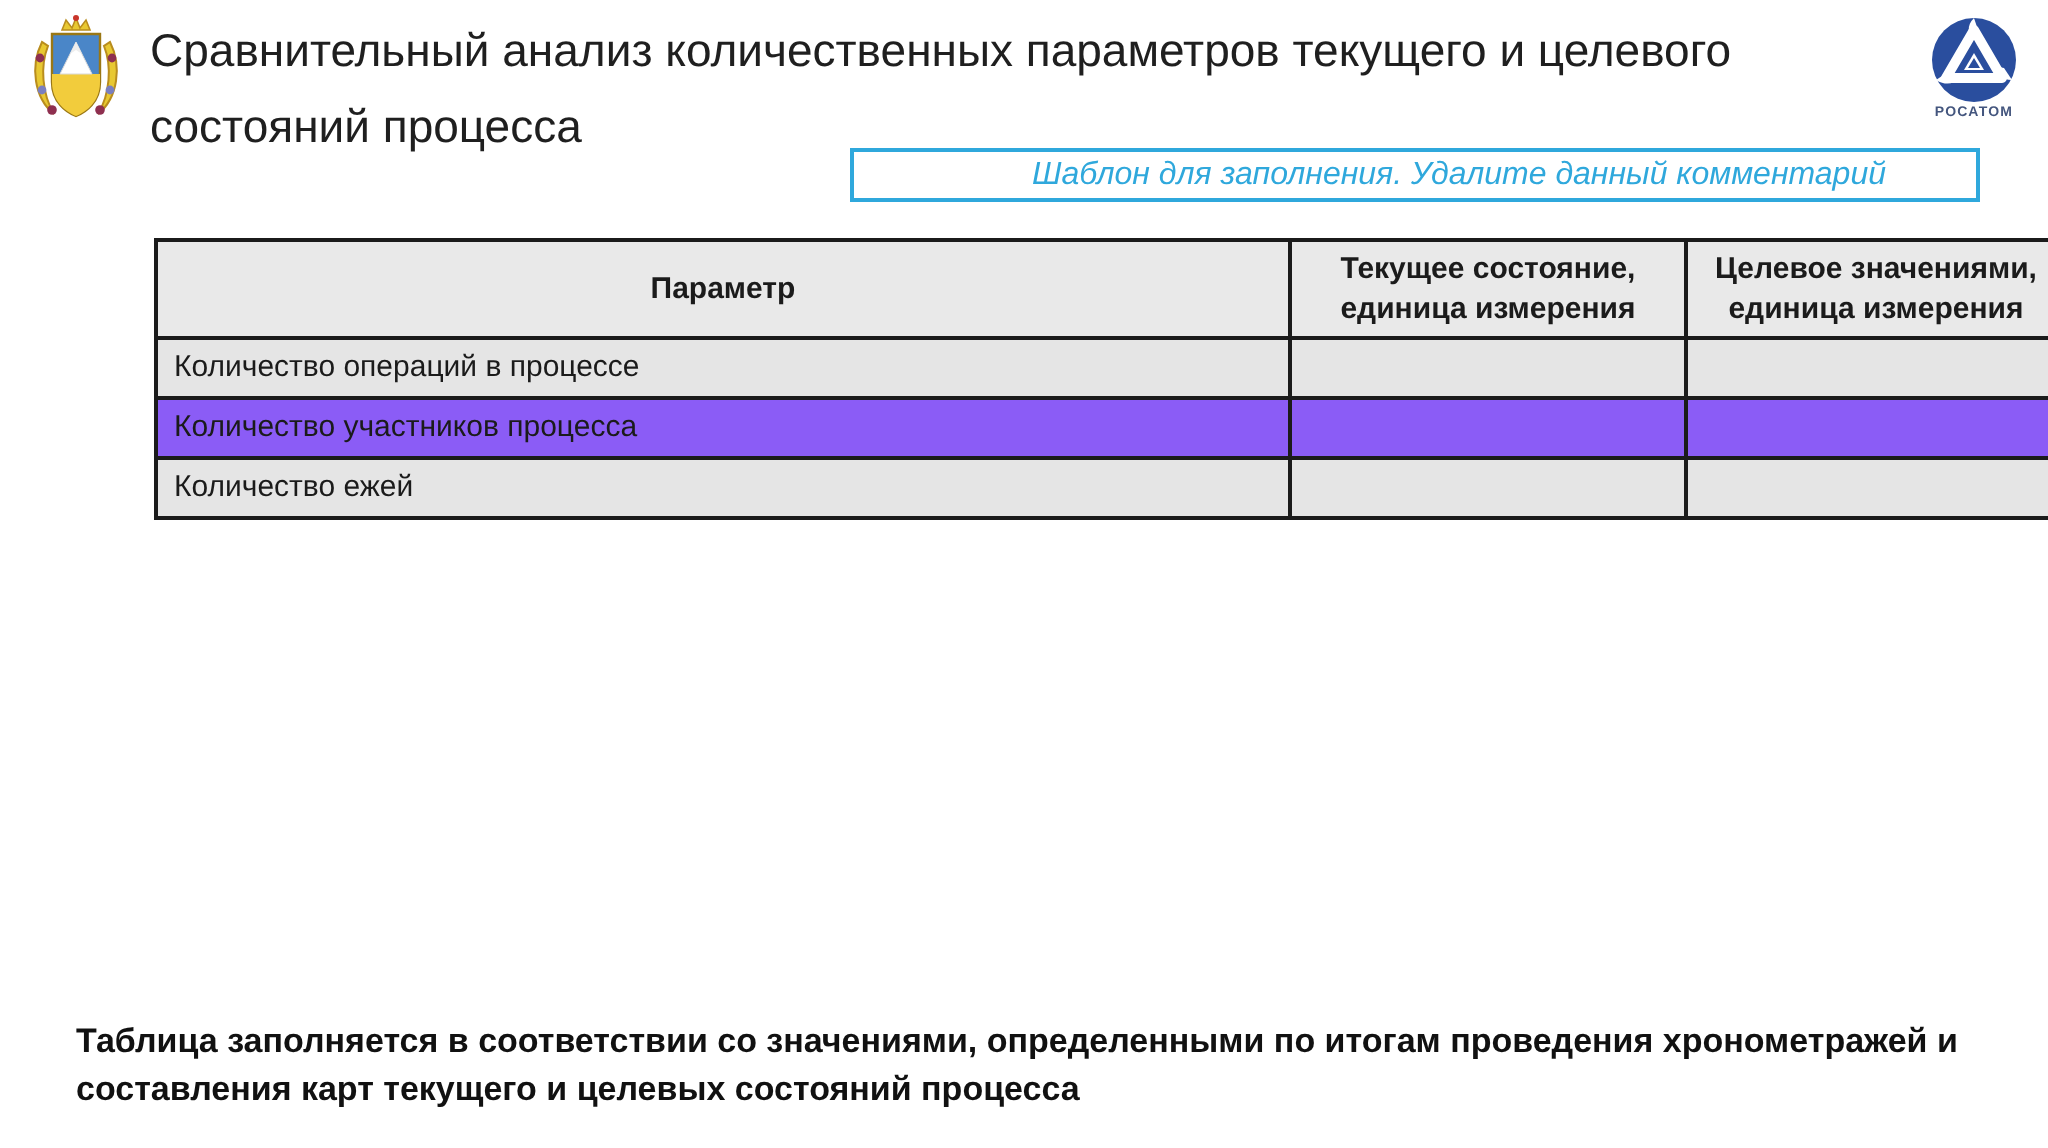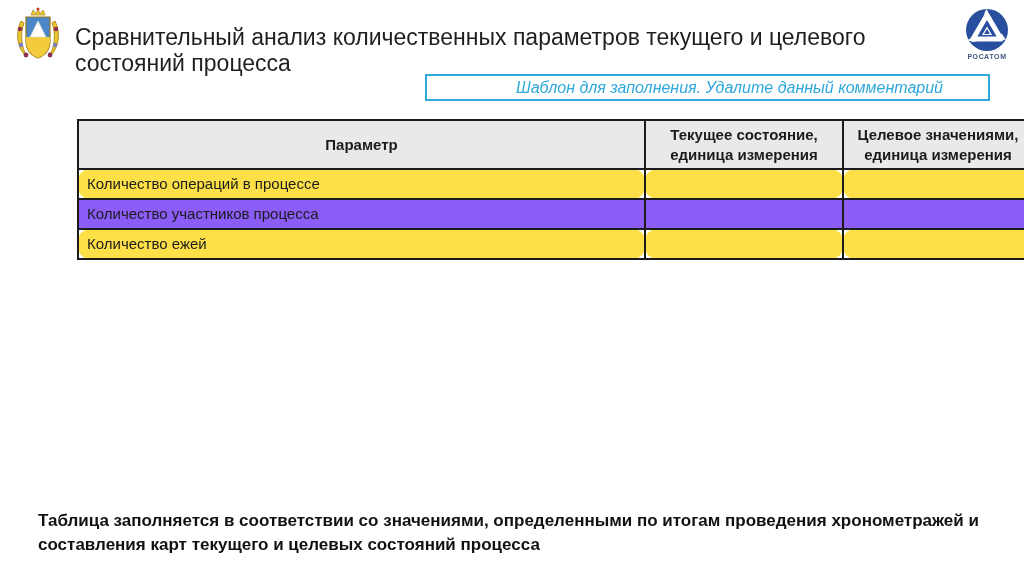--- a/index.html
+++ b/index.html
@@ -10,24 +10,24 @@
     height: 574px;
     background: #ffffff;
     font-family: "Liberation Sans", sans-serif;
     overflow: hidden;
   }
 
   
   .title {
     position: absolute;
     left: 75px;
-    top: 24px;
+    top: 6px;
     width: 850px;
     font-size: 23px;
-    line-height: 26px;
+    line-height: 38px;
     color: #1f1f1f;
     font-weight: 400;
   }
 
   
   .coat {
     position: absolute;
     left: 13px;
     top: 7px;
     width: 50px;
@@ -97,21 +97,21 @@
     text-align: center;
     height: 49px;
     line-height: 20px;
     padding: 2px 6px;
   }
   table.cmp tbody td {
     padding: 4px 8px;
     line-height: 20px;
   }
   table.cmp tbody tr td:first-child { text-align: left; }
-  table.cmp tbody tr.dark td  { background: #fde047; border-radius: 12px; }
+  table.cmp tbody tr.dark td  { background: #e5e5e5; }
   table.cmp tbody tr.light td { background: #8b5cf6; }
   table.cmp tbody tr.std td { height: 30px; }
 
   
   .footnote {
     position: absolute;
     left: 38px;
     top: 485px;
     width: 952px;
     font-size: 17px;

